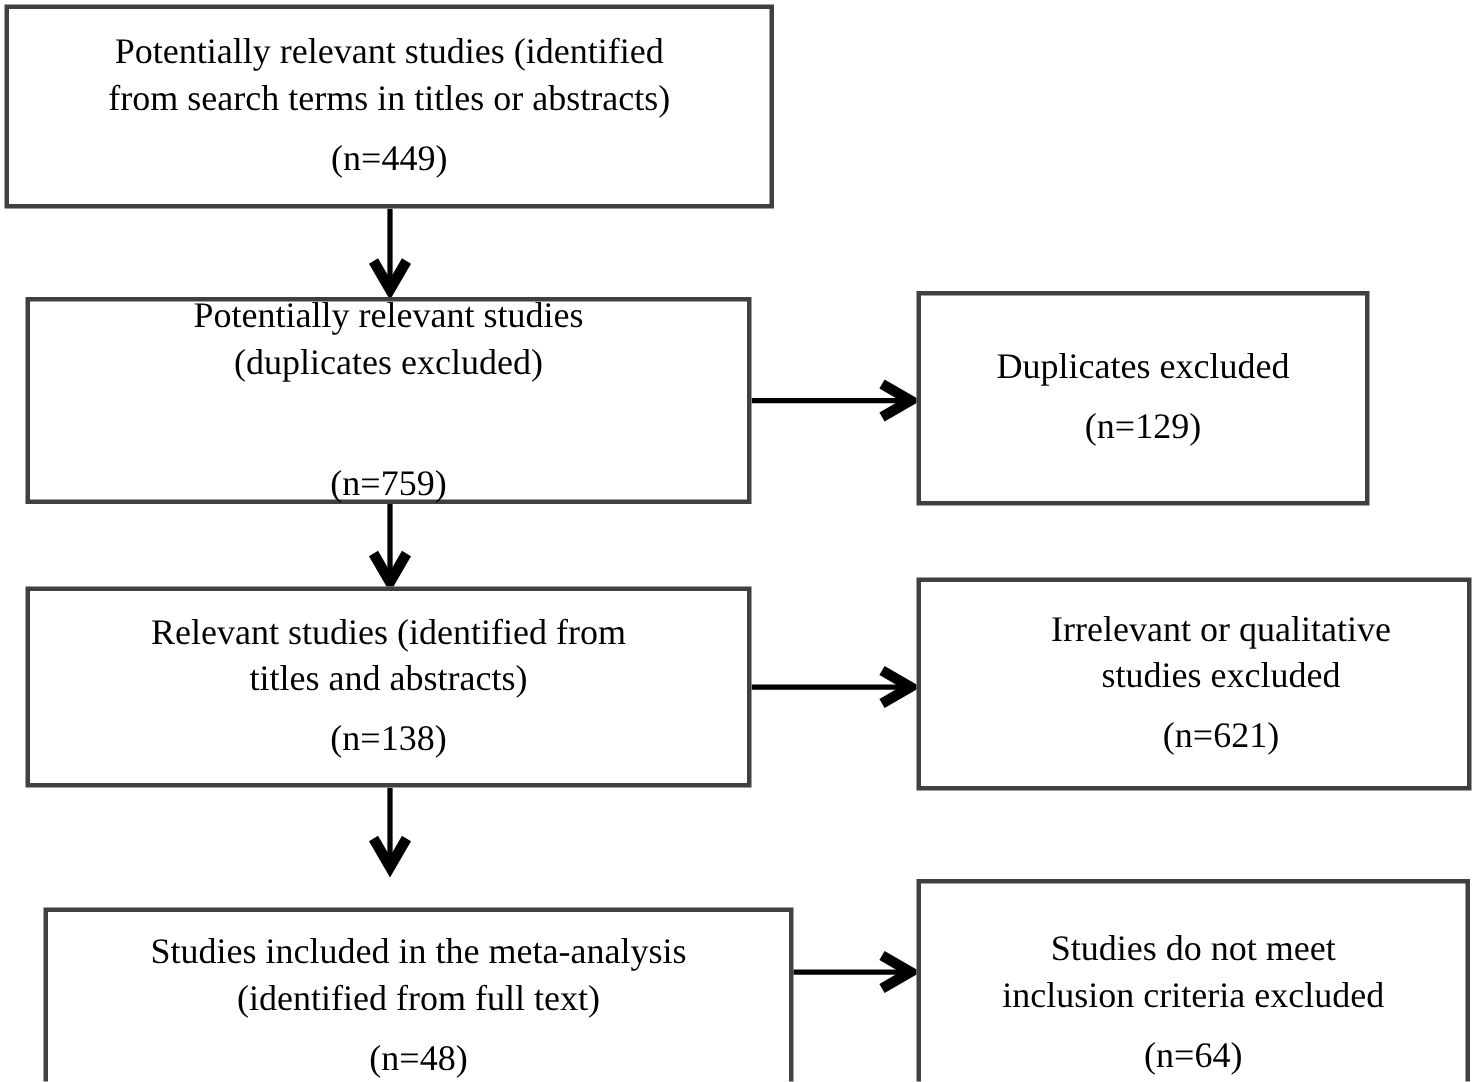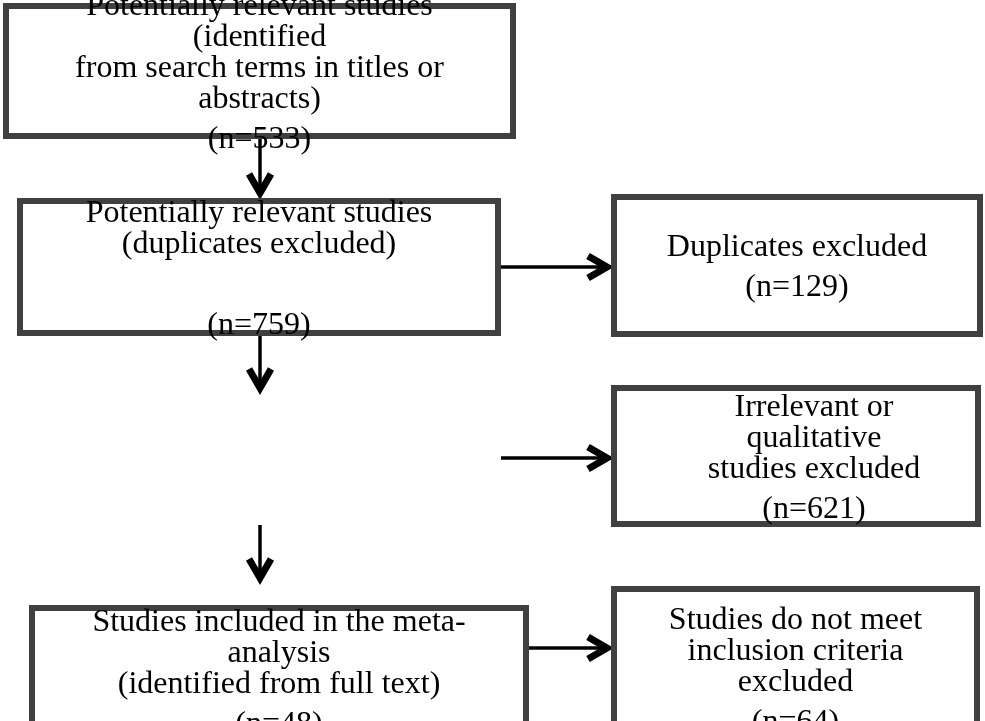--- a/index.html
+++ b/index.html
@@ -13,40 +13,40 @@
     color: #000000;
   }
   .arrows {
     position: absolute;
     left: 0; top: 0;
     width: 985px; height: 721px;
     pointer-events: none;
   }
   .box {
     position: absolute;
-    border: 6px solid #404040;
+    border: 3px solid #404040;
     background: #ffffff;
     display: flex;
     flex-direction: column;
     align-items: center;
     justify-content: center;
     text-align: center;
-    font-size: 32px;
+    font-size: 24px;
     line-height: 31px;
     padding: 4px 10px;
   }
   .box .title { white-space: pre-line; }
   .box .count { margin-top: 9px; }
   
   #box-identified { left: 3px;  top: 3px;   width: 513px; height: 136px; }
   #box-dedup      { left: 17px; top: 198px; width: 484px; height: 138px; gap: 41px; }
   #box-screened   { left: 17px; top: 391px; width: 484px; height: 134px; }
   #box-included   { left: 17px; top: 605px; width: 500px; height: 132px; margin-left: 12px; }
   
-  #box-duplicates { left: 611px; top: 194px; width: 372px; height: 143px; }
+  #box-duplicates { left: 611px; top: 194px; width: 302px; height: 143px; }
   #box-irrelevant { left: 611px; top: 385px; width: 370px; height: 142px; padding-left: 46px; }
   #box-notmeet    { left: 611px; top: 586px; width: 369px; height: 166px; }
   .shaft   { stroke: #000000; stroke-width: 3.5; fill: none; }
   .chevron { stroke: #000000; stroke-width: 7; fill: none; stroke-linejoin: miter; }
 </style>
 </head>
 <body>
 
 <div class="canvas">
 
@@ -75,34 +75,39 @@
     </g>
     <g>
       <line class="shaft" x1="501" y1="648" x2="605" y2="648"></line>
       <polyline class="chevron" points="588,637 607,648 588,659"></polyline>
     </g>
   </svg>
 
   <div class="box" id="box-identified">
     <div class="title">Potentially relevant studies (identified
 from search terms in titles or abstracts)</div>
-    <div class="count">(n=533)</div>
+    <div class="count">(n=449)</div>
   </div>
 
   <div class="box" id="box-dedup">
     <div class="title">Potentially relevant studies
 (duplicates excluded)</div>
     <div class="count">(n=759)</div>
   </div>
 
   <div class="box" id="box-duplicates">
     <div class="title">Duplicates excluded</div>
     <div class="count">(n=129)</div>
   </div>
 
+  <div class="box" id="box-screened">
+    <div class="title">Relevant studies (identified from
+titles and abstracts)</div>
+    <div class="count">(n=138)</div>
+  </div>
 
   <div class="box" id="box-irrelevant">
     <div class="title">Irrelevant or qualitative
 studies excluded</div>
     <div class="count">(n=621)</div>
   </div>
 
   <div class="box" id="box-included">
     <div class="title">Studies included in the meta-analysis
 (identified from full text)</div>

